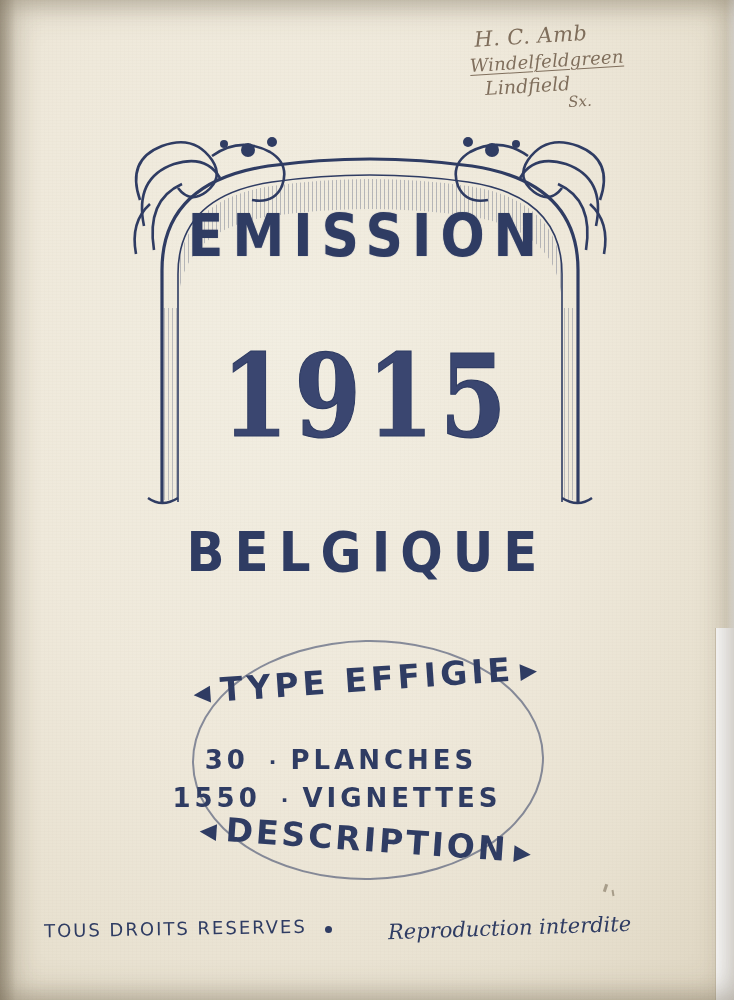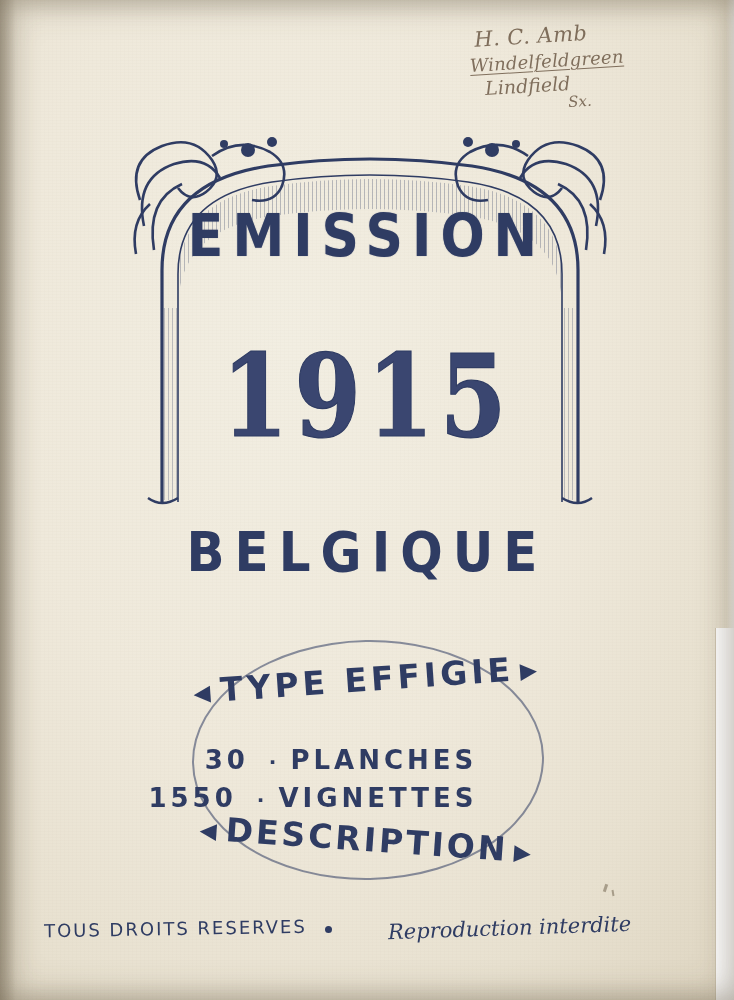--- a/index.html
+++ b/index.html
@@ -208,20 +208,21 @@
   #vignettes-row {
     position: absolute;
     left: 0; top: 783px;
     width: 626px;
     text-align: center;
     font-size: 26px;
     letter-spacing: 4px;
     font-family: "DejaVu Sans", sans-serif;
     font-weight: 700;
     color: #2f3c63;
+    padding-left: 24px;
   }
   .num { margin-right: 10px; }
   .dot-sep { margin: 0 10px; font-size: 20px; vertical-align: middle; }
 
   #description {
     position: absolute;
     left: 0; top: 820px;
     width: 734px;
     text-align: center;
     font-size: 33px;

